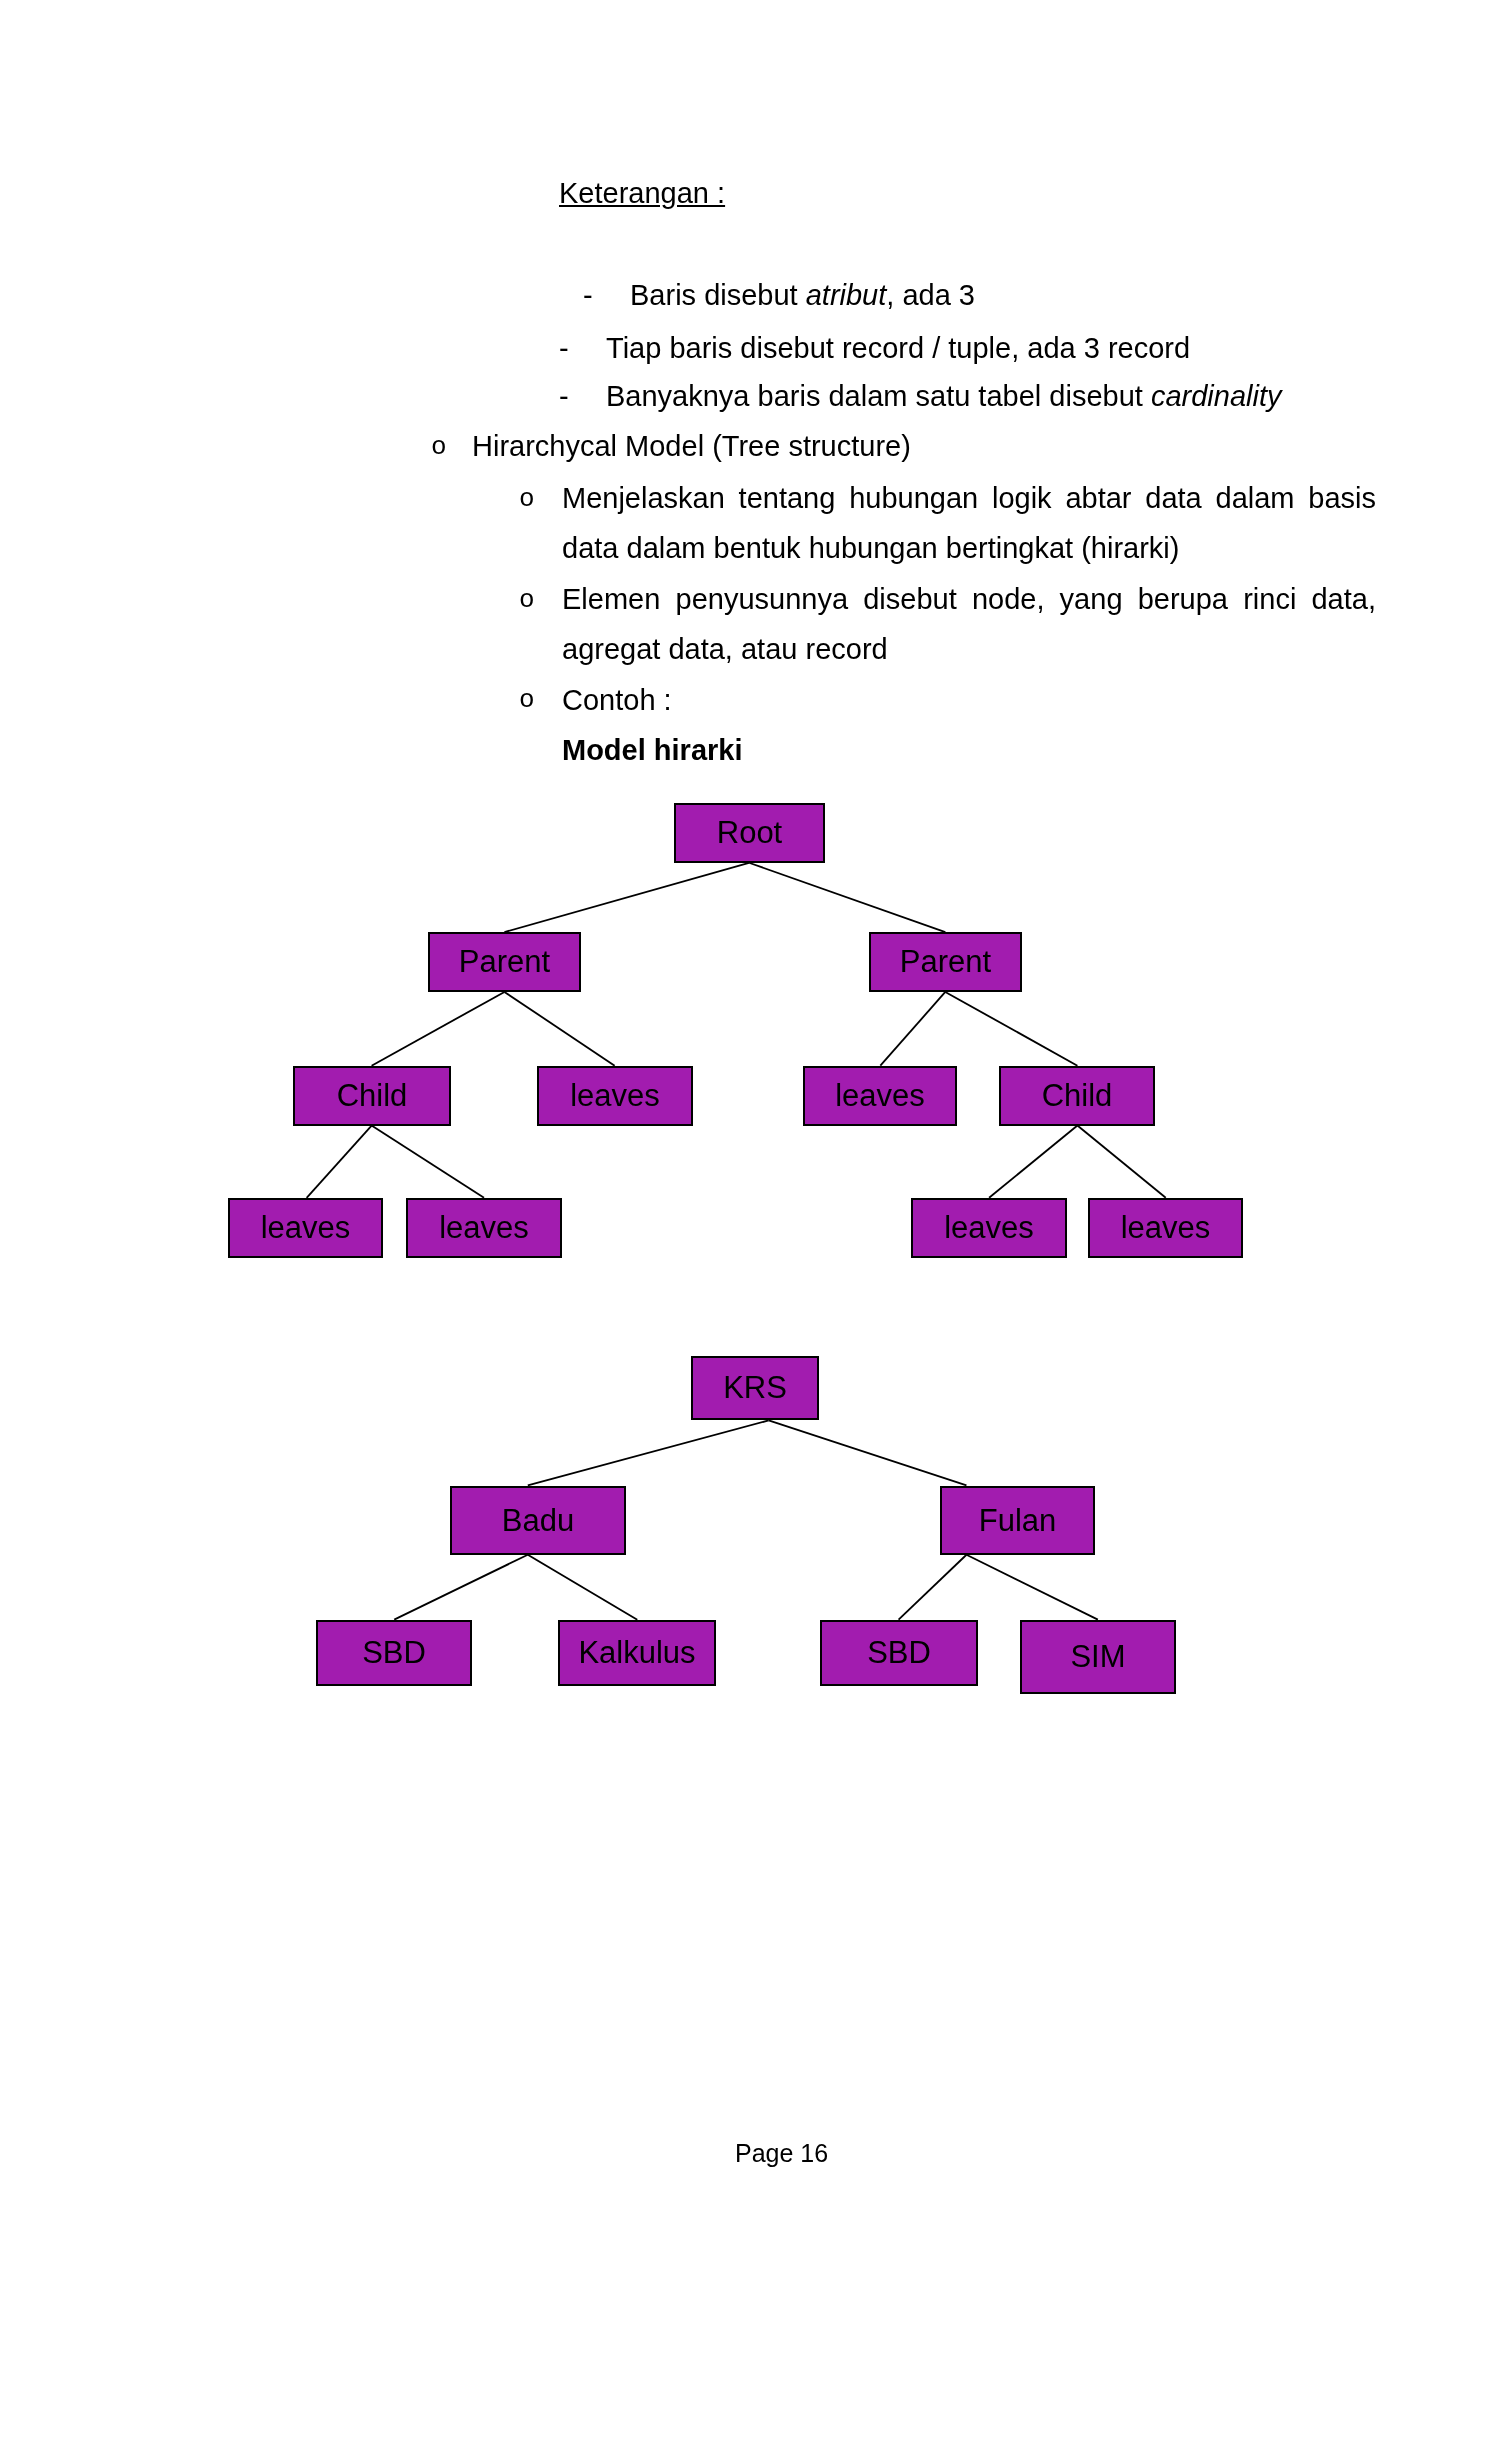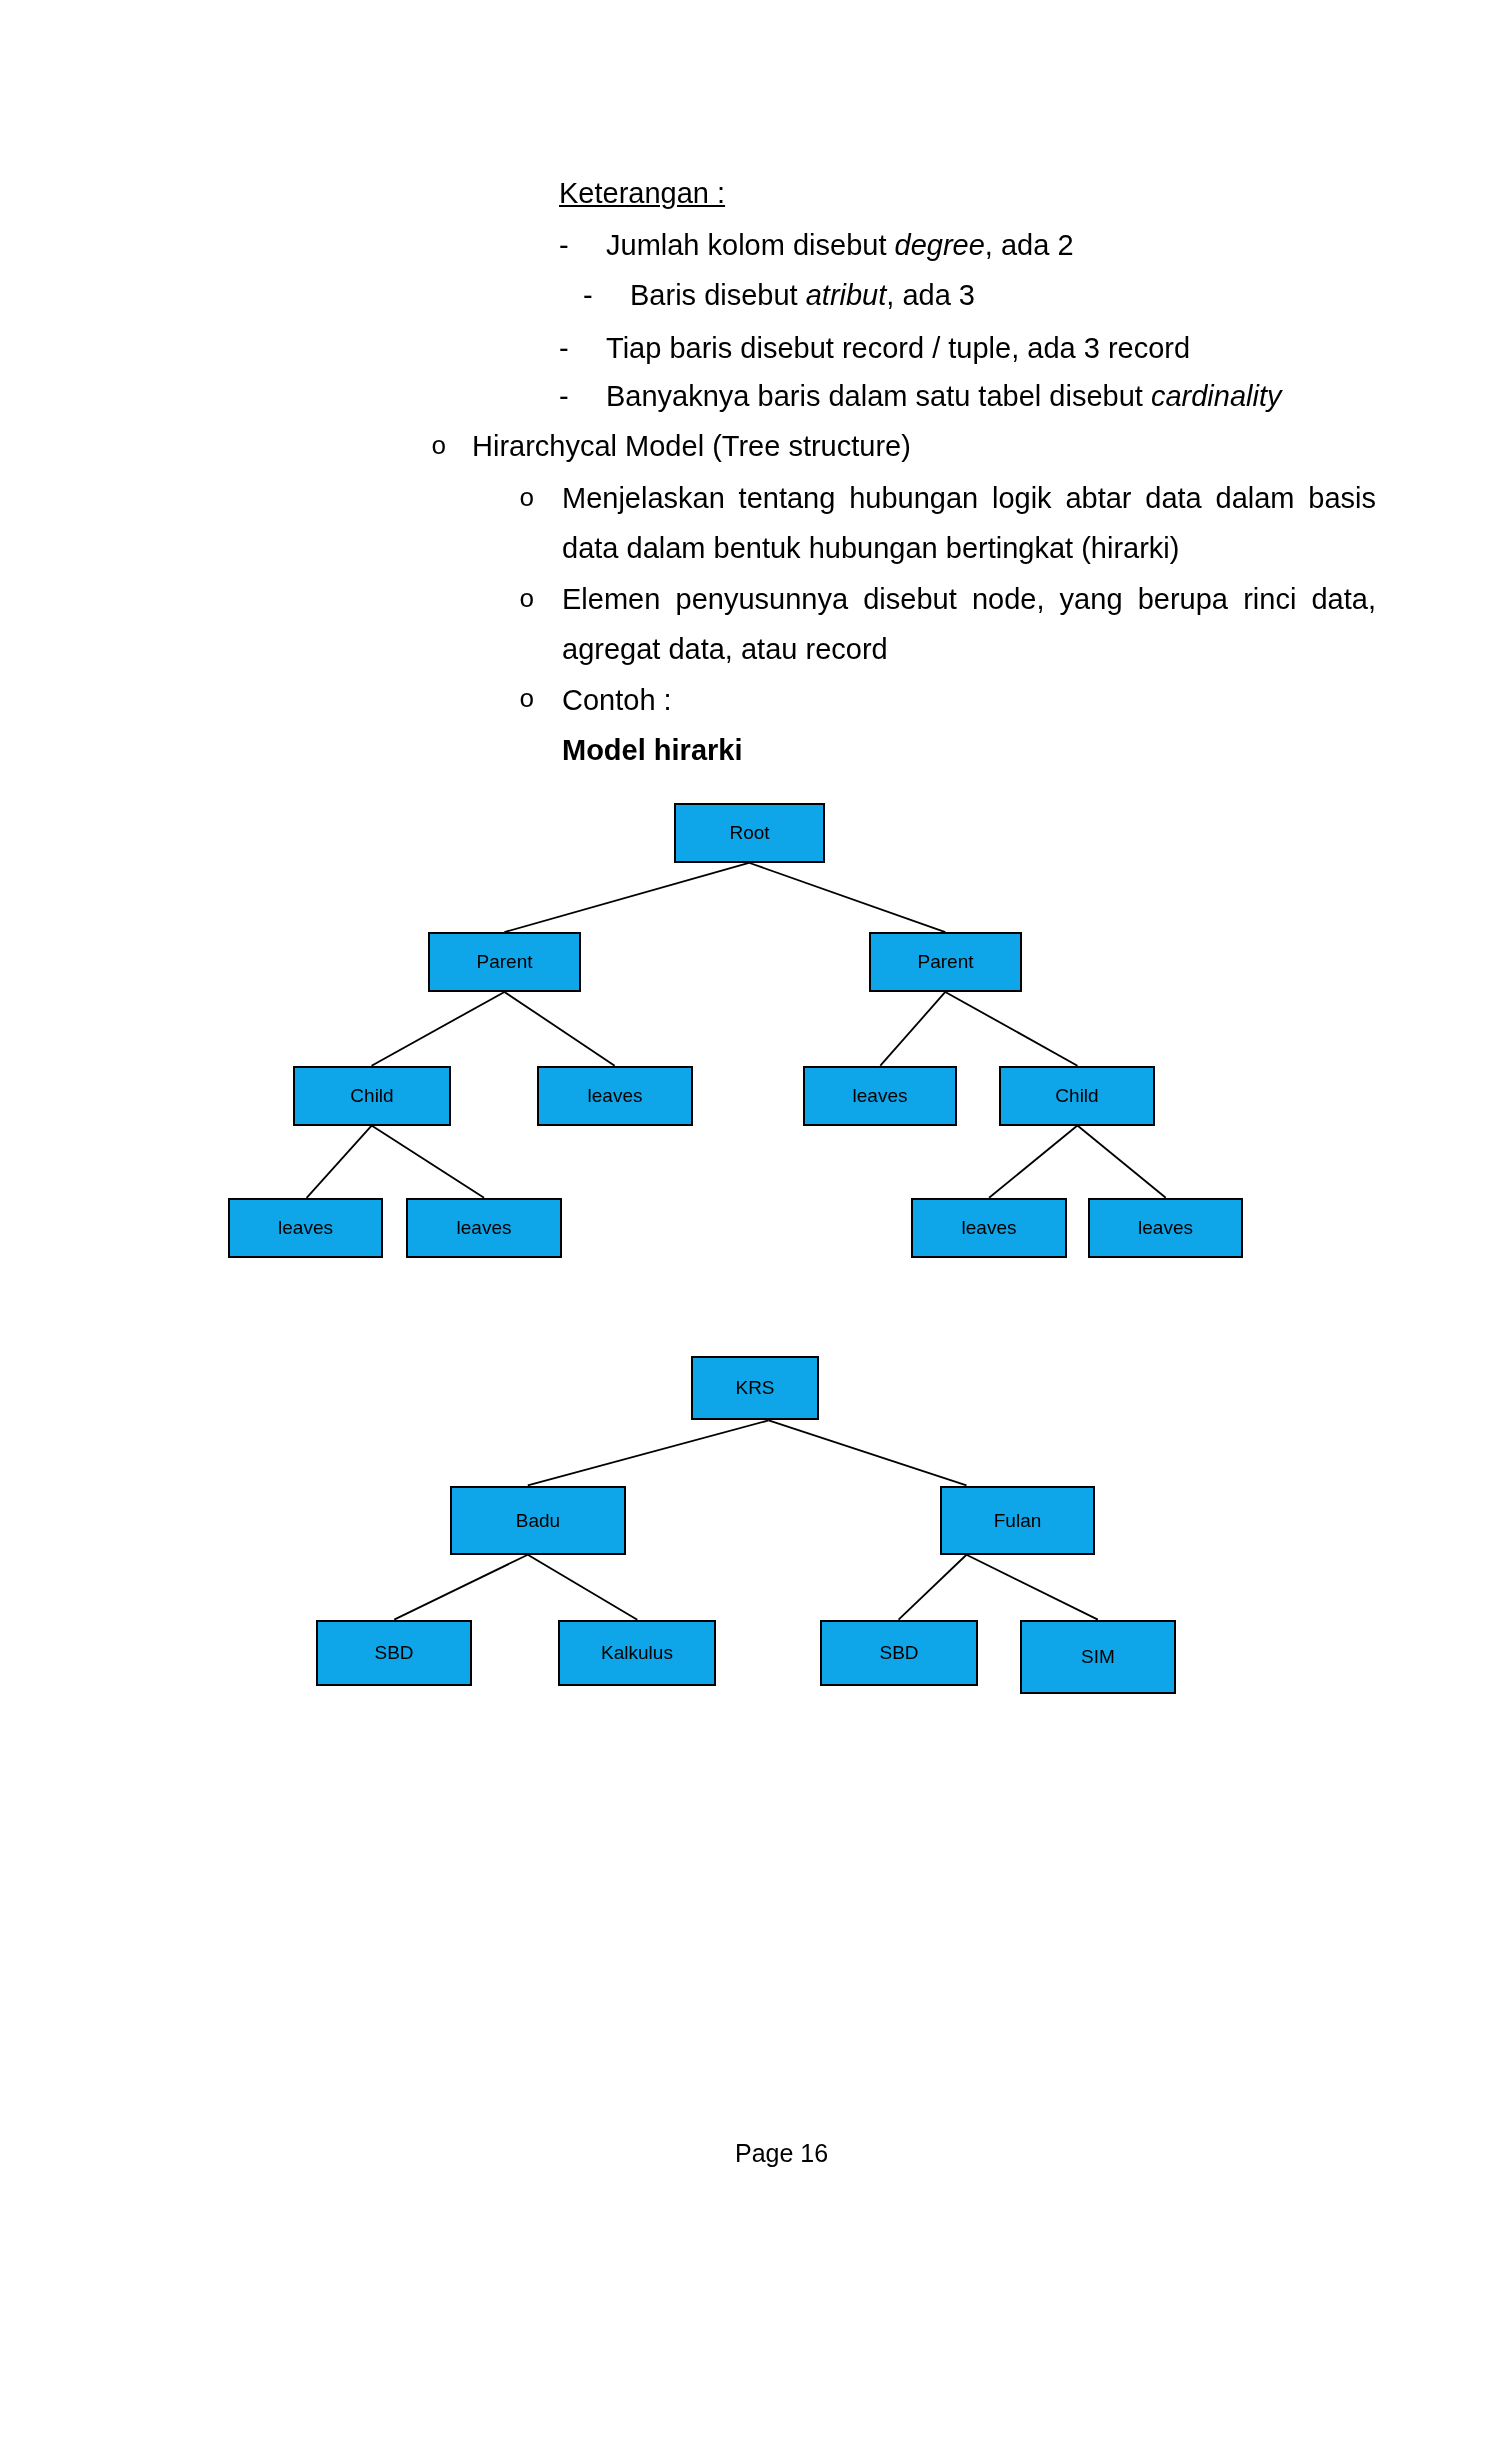--- a/index.html
+++ b/index.html
@@ -9,37 +9,34 @@
     overflow:hidden;
   }
   .abs{position:absolute;line-height:1.18;font-size:29px;white-space:nowrap;}
   .heading{text-decoration:underline;}
   .dashrow .dash{display:inline-block;width:47px;}
   .omark{font-family:"Liberation Mono","DejaVu Sans Mono",monospace;font-size:26px;}
   .jline{white-space:normal;text-align:justify;text-align-last:justify;width:814px;}
   .bold{font-weight:bold;}
   i{font-style:italic;}
   .node{
-    position:absolute;border:2.2px solid #000;background:#0ea5e9;
+    position:absolute;border:2.2px solid #000;background:#a21caf;
     display:flex;align-items:center;justify-content:center;
-    font-size:19px;box-sizing:border-box;
+    font-size:31px;box-sizing:border-box;
   }
   svg.edges{position:absolute;left:0;top:0;pointer-events:none;}
   .footer{position:absolute;font-size:25px;}
 </style>
 </head>
 <body>
 
 <div id="page">
 
   <div class="abs heading" style="left:559px;top:176px;">Keterangan :</div>
 
-  <div class="abs dashrow" style="left:559px;top:228px;">
-    <span class="dash">-</span><span>Jumlah kolom disebut </span><i>degree</i><span>, ada 2</span>
-  </div>
   <div class="abs dashrow" style="left:559px;top:278px;margin-left:24px;">
     <span class="dash">-</span><span>Baris disebut </span><i>atribut</i><span>, ada 3</span>
   </div>
   <div class="abs dashrow" style="left:559px;top:331px;">
     <span class="dash">-</span><span>Tiap baris disebut record / tuple, ada 3 record</span><i></i><span></span>
   </div>
   <div class="abs dashrow" style="left:559px;top:379px;">
     <span class="dash">-</span><span>Banyaknya baris dalam satu tabel disebut </span><i>cardinality</i><span></span>
   </div>
 

